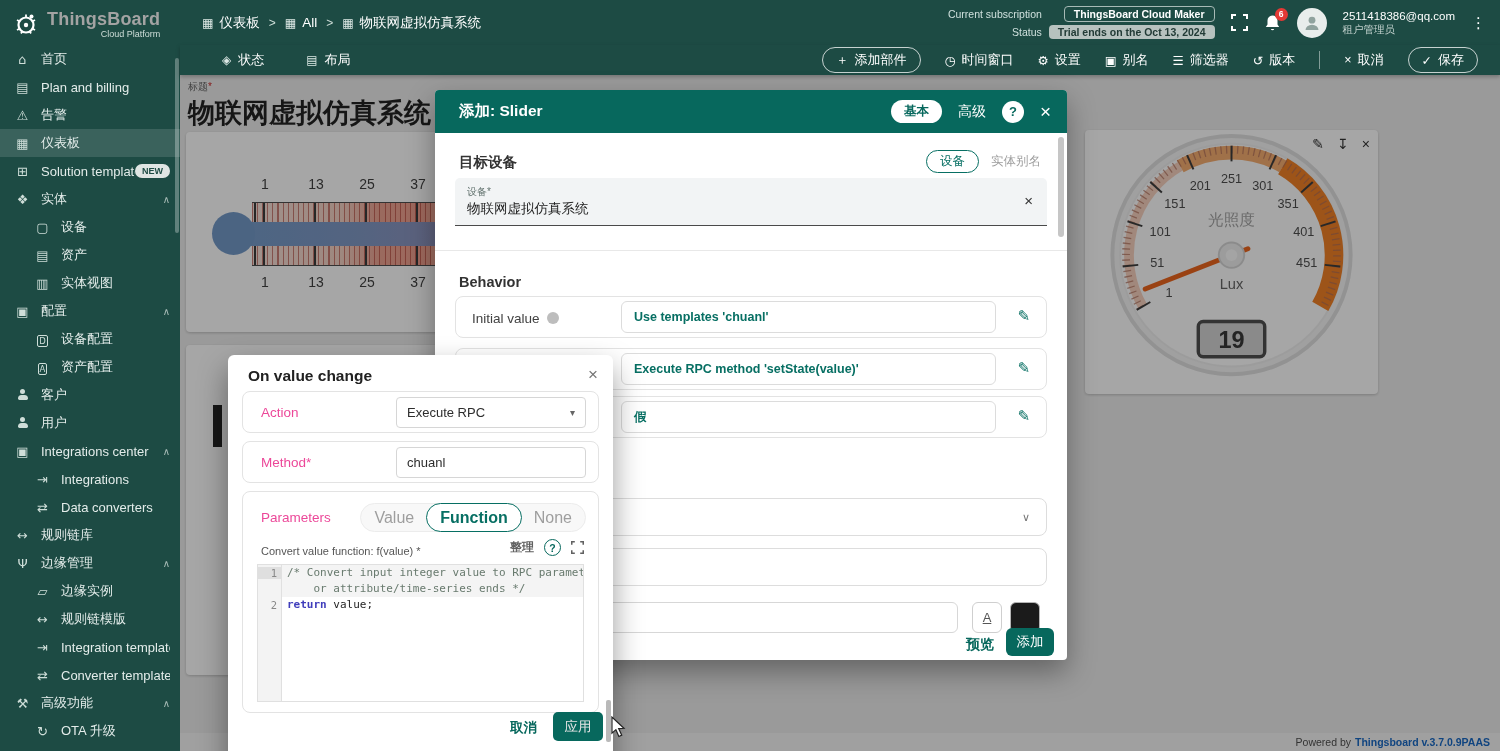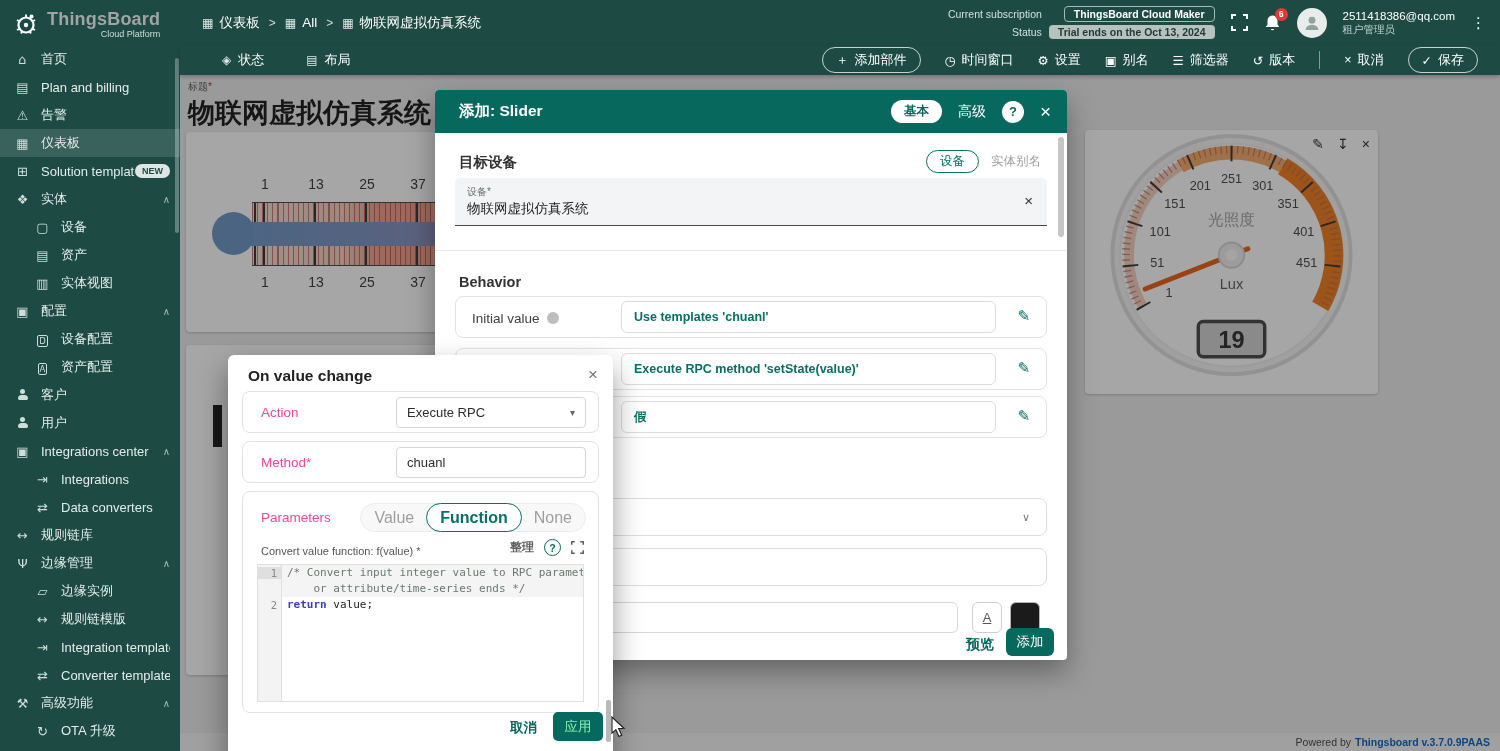--- a/index.html
+++ b/index.html
@@ -138,21 +138,21 @@
   .gutter{position:absolute;left:0;top:0;bottom:0;width:24px;background:#f3f3f3;border-right:1px solid #e0e0e0;}
   .ln{position:absolute;right:4px;font-size:10.5px;color:#888;font-family:"DejaVu Sans Mono",monospace;}
   .ln1{top:2px;left:0;right:0;text-align:right;padding-right:4px;background:#dfdfdf;}
   .code{position:absolute;left:24px;right:0;top:0;font-family:"DejaVu Sans Mono",monospace;font-size:11px;line-height:16px;}
   .crow{white-space:pre;padding-left:5px;height:16px;}
   .crow.hl{background:#f4f4f4;}
   .cmt{color:#687a6e;}
   .kw{color:#3f3dbb;font-weight:700;}
   .plain{color:#1f1f1f;}
   .dlg-cancel{position:absolute;left:282px;top:364px;color:#07685d;font-size:13.5px;font-weight:600;cursor:pointer;}
-  .dlg-apply{position:absolute;left:325px;top:357px;width:50px;height:29px;background:#07685d;color:#86efac;border-radius:5px;display:flex;align-items:center;justify-content:center;font-size:13.5px;cursor:pointer;}
+  .dlg-apply{position:absolute;left:325px;top:357px;width:50px;height:29px;background:#07685d;color:#e5e5e5;border-radius:5px;display:flex;align-items:center;justify-content:center;font-size:13.5px;cursor:pointer;}
   .dlg-scroll{position:absolute;right:2px;top:345px;width:5px;height:42px;background:#b9b9b9;border-radius:2px;}
 
   .cursor{position:absolute;left:610px;top:716px;z-index:60;pointer-events:none;}
   svg text{font-family:"Liberation Sans","DejaVu Sans",sans-serif;}
 </style>
 </head>
 <body>
 
 <div class="app">
 

